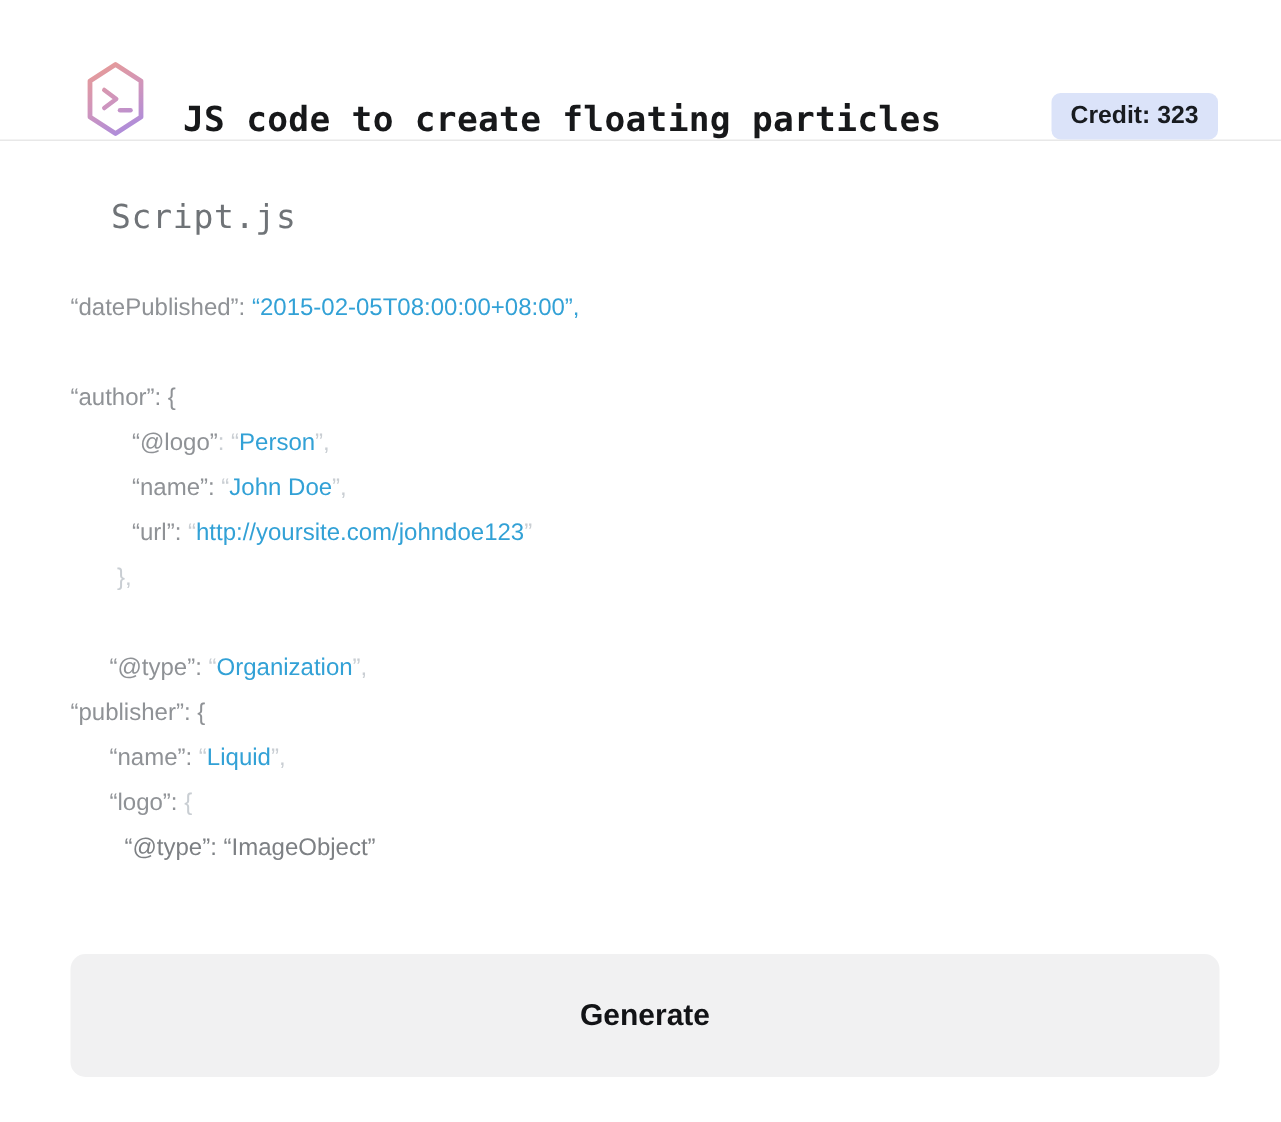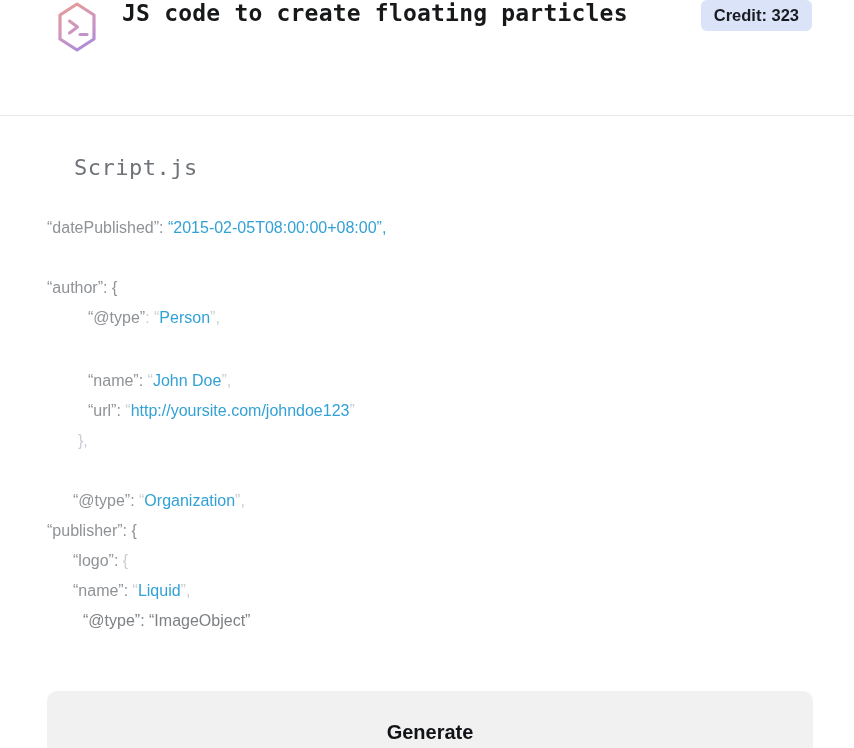--- a/index.html
+++ b/index.html
@@ -23,23 +23,23 @@
   }
   .page {
     width: 854px;
     height: 748px;
     background: #ffffff;
     position: relative;
     overflow: hidden;
   }
   
   .header {
-    height: 116px;
+    height: 94px;
     display: flex;
-    align-items: flex-start;
+    align-items: flex-end;
     padding: 0 40px 0 55px;
     border-bottom: 1px solid var(--divider);
     background: #ffffff;
   }
   .logo {
     width: 44px;
     height: 54px;
     flex: 0 0 auto;
     margin-right: 23px;
   }
@@ -125,27 +125,27 @@
     <div class="app-title">JS code to create floating particles</div>
     <div class="credit-badge">Credit: 323</div>
   </div>
 
   <div class="content">
     <div class="file-title">Script.js</div>
     <div class="code-block">
         <div class="code-line"><span class="seg-key">“datePublished”: </span><span class="seg-value">“2015-02-05T08:00:00+08:00”,</span></div>
         <div class="code-line"></div>
         <div class="code-line"><span class="seg-key">“author”: {</span></div>
-        <div class="code-line" style="padding-left: 41px;"><span class="seg-key">“@type”</span><span class="seg-punct">: “</span><span class="seg-value">Person</span><span class="seg-punct">”,</span></div>
-        <div class="code-line" style="padding-left: 41px; margin-top: 33px;"><span class="seg-key">“name”: </span><span class="seg-punct">“</span><span class="seg-value">John Doe</span><span class="seg-punct">”,</span></div>
+        <div class="code-line" style="padding-left: 41px;"><span class="seg-key">“@logo”</span><span class="seg-punct">: “</span><span class="seg-value">Person</span><span class="seg-punct">”,</span></div>
+        <div class="code-line" style="padding-left: 41px;"><span class="seg-key">“name”: </span><span class="seg-punct">“</span><span class="seg-value">John Doe</span><span class="seg-punct">”,</span></div>
         <div class="code-line" style="padding-left: 41px;"><span class="seg-key">“url”: </span><span class="seg-punct">“</span><span class="seg-value">http://yoursite.com/johndoe123</span><span class="seg-punct">”</span></div>
         <div class="code-line" style="padding-left: 31px;"><span class="seg-punct">},</span></div>
         <div class="code-line"></div>
         <div class="code-line" style="padding-left: 26px;"><span class="seg-key">“@type”: </span><span class="seg-punct">“</span><span class="seg-value">Organization</span><span class="seg-punct">”,</span></div>
         <div class="code-line"><span class="seg-key">“publisher”: {</span></div>
+        <div class="code-line" style="padding-left: 26px;"><span class="seg-key">“name”: </span><span class="seg-punct">“</span><span class="seg-value">Liquid</span><span class="seg-punct">”,</span></div>
         <div class="code-line" style="padding-left: 26px;"><span class="seg-key">“logo”: </span><span class="seg-punct">{</span></div>
-        <div class="code-line" style="padding-left: 26px;"><span class="seg-key">“name”: </span><span class="seg-punct">“</span><span class="seg-value">Liquid</span><span class="seg-punct">”,</span></div>
         <div class="code-line" style="padding-left: 36px;"><span class="seg-plain">“@type”: “ImageObject”</span></div>
       </div>
     <button class="generate-button">Generate</button>
   </div>
 
 </div>
 
 </body></html>

